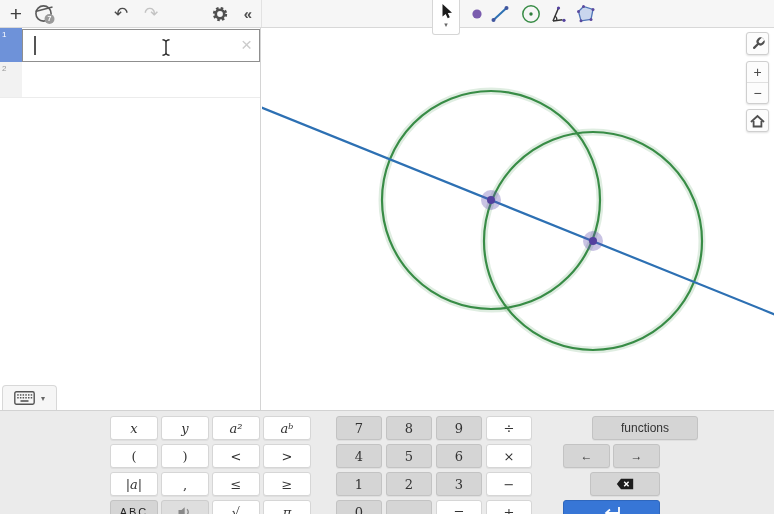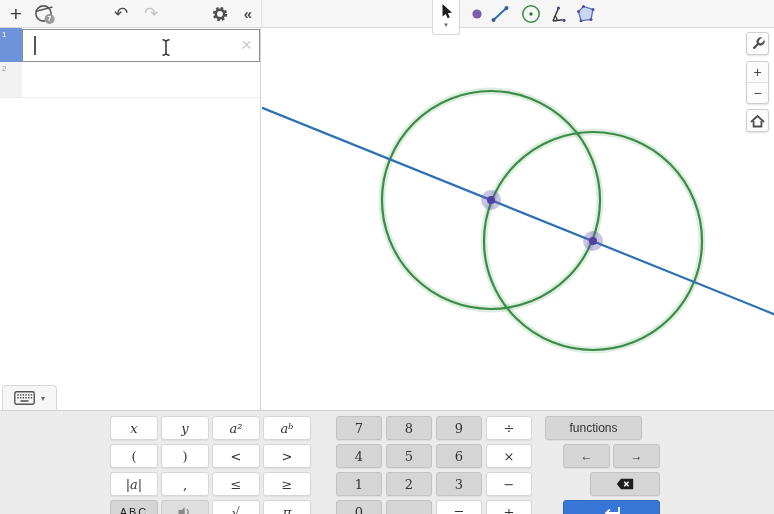--- a/index.html
+++ b/index.html
@@ -273,21 +273,21 @@
   <button class="key" style="left:486px;top:33px;width:46px">×</button>
   <button class="key gray" style="left:336px;top:61px;width:46px">1</button>
   <button class="key gray" style="left:386px;top:61px;width:46px">2</button>
   <button class="key gray" style="left:436px;top:61px;width:46px">3</button>
   <button class="key" style="left:486px;top:61px;width:46px">−</button>
   <button class="key gray" style="left:336px;top:89px;width:46px">0</button>
   <button class="key gray" style="left:386px;top:89px;width:46px">.</button>
   <button class="key" style="left:436px;top:89px;width:46px">=</button>
   <button class="key" style="left:486px;top:89px;width:46px">+</button>
 
-  <button class="key gray sans" style="left:545px;top:5px;width:97px">functions</button>
+  <button class="key gray sans" style="left:592px;top:5px;width:106px">functions</button>
   <button class="key gray sans" style="left:563px;top:33px;width:47px">←</button>
   <button class="key gray sans" style="left:613px;top:33px;width:47px">→</button>
   <button class="key gray" style="left:590px;top:61px;width:70px">
     <svg width="18" height="12" viewBox="0 0 18 12">
       <path d="M5 0.8 L17.2 0.8 L17.2 11.2 L5 11.2 L0.8 6 Z" fill="#1d1d1d"></path>
       <path d="M8.2 3.8 L12.6 8.2 M12.6 3.8 L8.2 8.2" stroke="#fff" stroke-width="1.4"></path>
     </svg>
   </button>
   <button class="key blue" style="left:563px;top:89px;width:97px">
     <svg width="20" height="12" viewBox="0 0 20 12">

